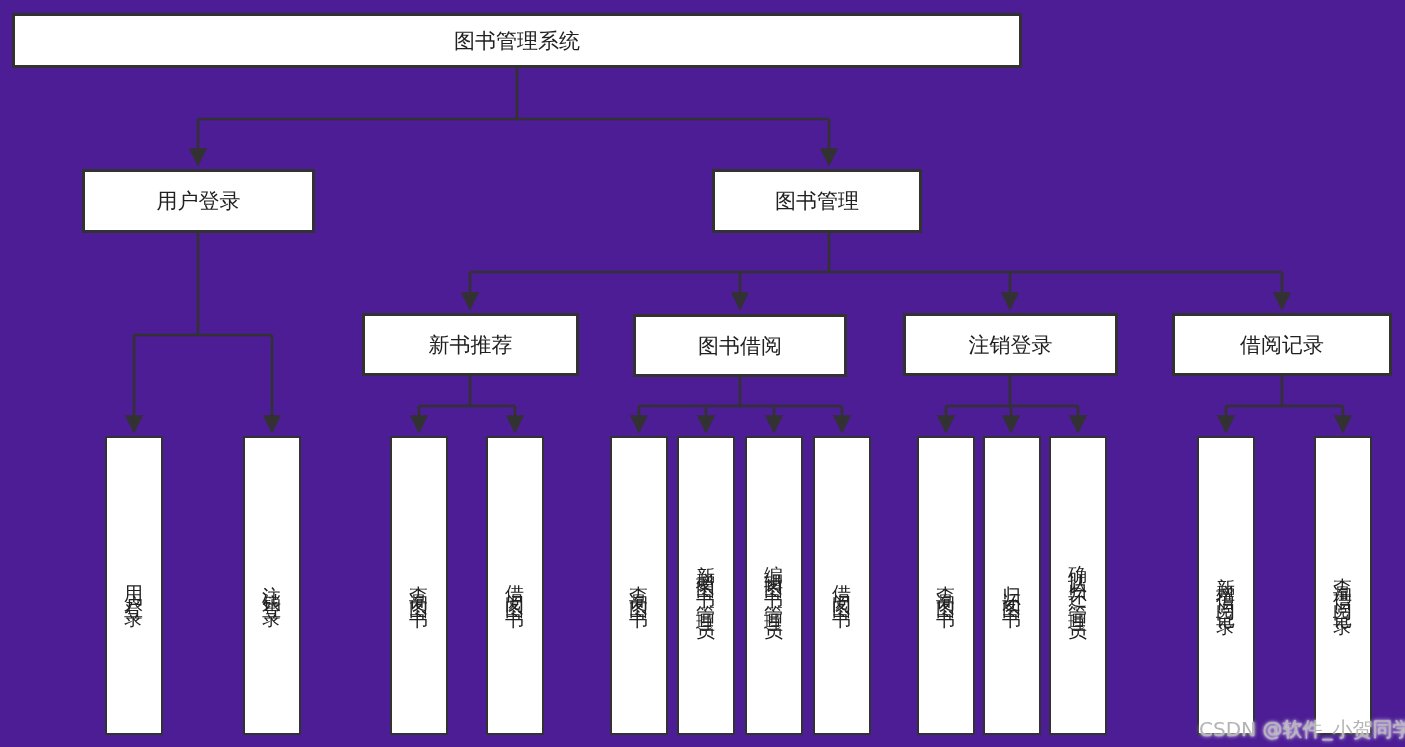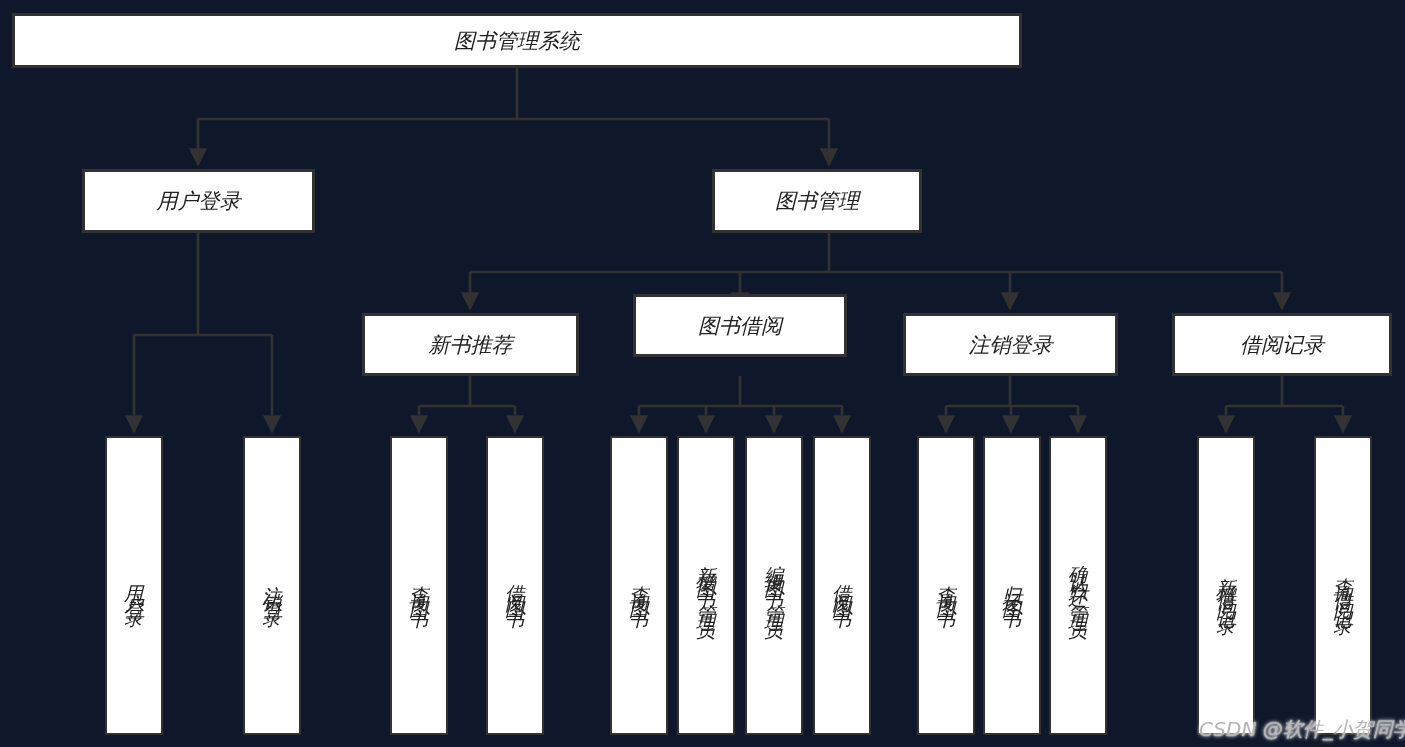--- a/index.html
+++ b/index.html
@@ -5,23 +5,22 @@
   html, body {
     margin: 0;
     padding: 0;
     background: #ffffff;
     font-family: "DejaVu Sans", "Liberation Sans", sans-serif;
   }
   #stage {
     position: relative;
     width: 1405px;
     height: 747px;
-    background: #0f172a;
+    background: #4c1d95;
     overflow: hidden;
-    font-style: italic;
   }
   #connectors {
     position: absolute;
     left: 0; top: 0;
     width: 1405px;
     height: 747px;
   }
   .node {
     position: absolute;
     box-sizing: border-box;
@@ -111,21 +110,21 @@
       <path d="M1343,406 V432" marker-end="url(#arrow)"></path>
     </g>
   </svg>
 
   <div class="node root" style="left:12px; top:13px; width:1010px; height:55px;">图书管理系统</div>
 
   <div class="node h-node" style="left:82px; top:169px; width:233px; height:64px;">用户登录</div>
   <div class="node h-node" style="left:712px; top:169px; width:210px; height:64px;">图书管理</div>
 
   <div class="node h-node" style="left:362px; top:313px; width:217px; height:63px;">新书推荐</div>
-  <div class="node h-node" style="left:633px; top:294px; width:214px; height:63px;">图书借阅</div>
+  <div class="node h-node" style="left:633px; top:314px; width:214px; height:63px;">图书借阅</div>
   <div class="node h-node" style="left:903px; top:313px; width:215px; height:63px;">注销登录</div>
   <div class="node h-node" style="left:1172px; top:313px; width:220px; height:63px;">借阅记录</div>
 
   <div class="node leaf" style="left:105px; top:436px; width:58px; height:299px;">用户登录</div>
   <div class="node leaf" style="left:243px; top:436px; width:58px; height:299px;">注销登录</div>
 
   <div class="node leaf" style="left:390px; top:436px; width:58px; height:299px;">查询图书</div>
   <div class="node leaf" style="left:486px; top:436px; width:58px; height:299px;">借阅图书</div>
 
   <div class="node leaf" style="left:610px; top:436px; width:58px; height:299px;">查询图书</div>

